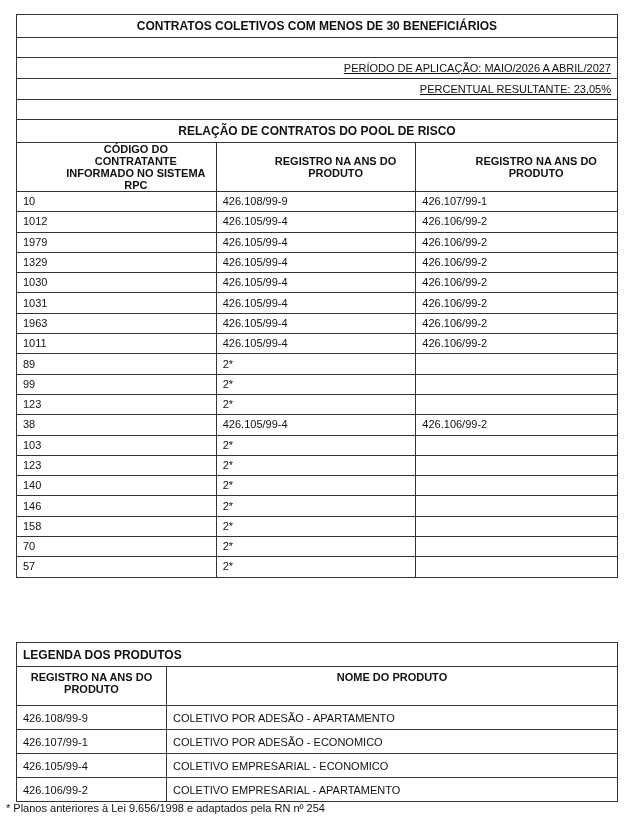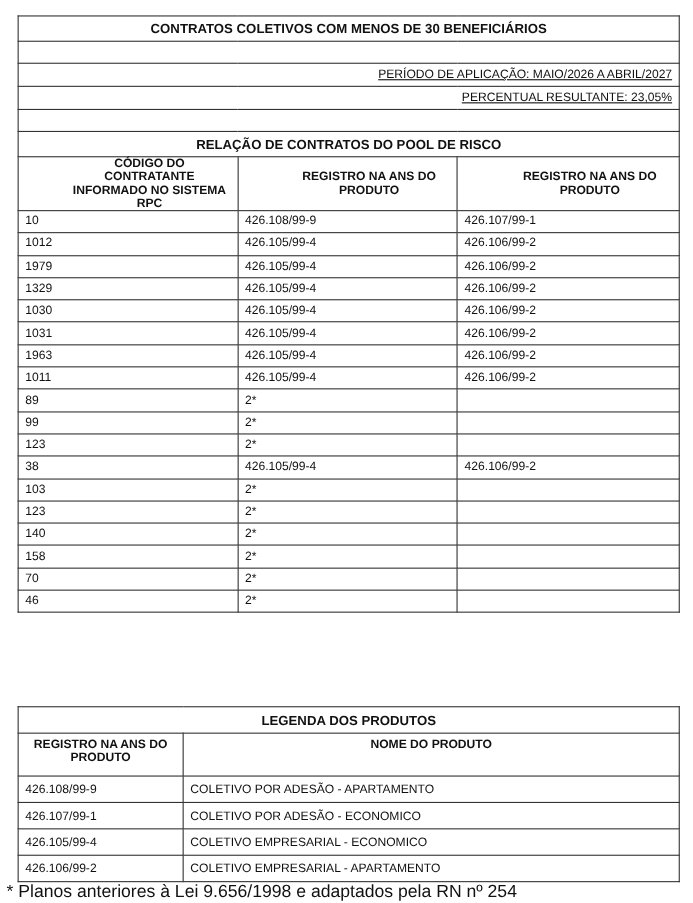--- a/index.html
+++ b/index.html
@@ -8,25 +8,25 @@
   td, th { border: 1px solid #333; font-size: 11px; padding: 0 6px; font-weight: normal; }
   #pool { top: 14px; }
   #pool .title td { height: 22px; text-align: center; font-weight: bold; font-size: 12px; }
   #pool .blank td { height: 19px; }
   #pool .info td { height: 20px; text-align: right; text-decoration: underline; }
   #pool .section td { height: 22px; text-align: center; font-weight: bold; font-size: 12px; margin-left: 36px; }
   #pool .head th { height: 34px; text-align: center; font-weight: bold; line-height: 12px; vertical-align: middle; padding-left: 45px; }
   #pool .row td { height: 19.3px; line-height: 13px; }
   #pool col.c1 { width: 200px; } #pool col.c2 { width: 200px; } #pool col.c3 { width: 202px; }
   #legend { top: 642px; }
-  #legend .section td { height: 23px; text-align: center; font-weight: bold; font-size: 12px; margin-left: 12px; }
+  #legend .section td { height: 23px; font-weight: bold; font-size: 12px; margin-left: 12px; }
   #legend .head th { height: 34px; text-align: center; font-weight: bold; line-height: 12px; vertical-align: top; padding-top: 4px; }
   #legend .row td { height: 23px; }
   #legend col.c1 { width: 150px; }
-  .footnote { position: absolute; left: 6px; top: 802px; font-size: 16px; }
+  .footnote { position: absolute; left: 6px; top: 802px; font-size: 11px; }
 </style>
 </head>
 <body>
 
 <table id="pool">
   <colgroup>
       <col class="c1">
       <col class="c2">
       <col class="c3">
     </colgroup>
@@ -123,31 +123,36 @@
         <td>123</td>
         <td>2*</td>
         <td></td>
       </tr>
       <tr class="row">
         <td>140</td>
         <td>2*</td>
         <td></td>
       </tr>
       <tr class="row">
+        <td>146</td>
+        <td>2*</td>
+        <td></td>
+      </tr>
+      <tr class="row">
         <td>158</td>
         <td>2*</td>
         <td></td>
       </tr>
       <tr class="row">
         <td>70</td>
         <td>2*</td>
         <td></td>
       </tr>
       <tr class="row">
-        <td>46</td>
+        <td>57</td>
         <td>2*</td>
         <td></td>
       </tr>
     </tbody>
 </table>
 
 <table id="legend">
   <colgroup>
       <col class="c1">
       <col class="c2">

